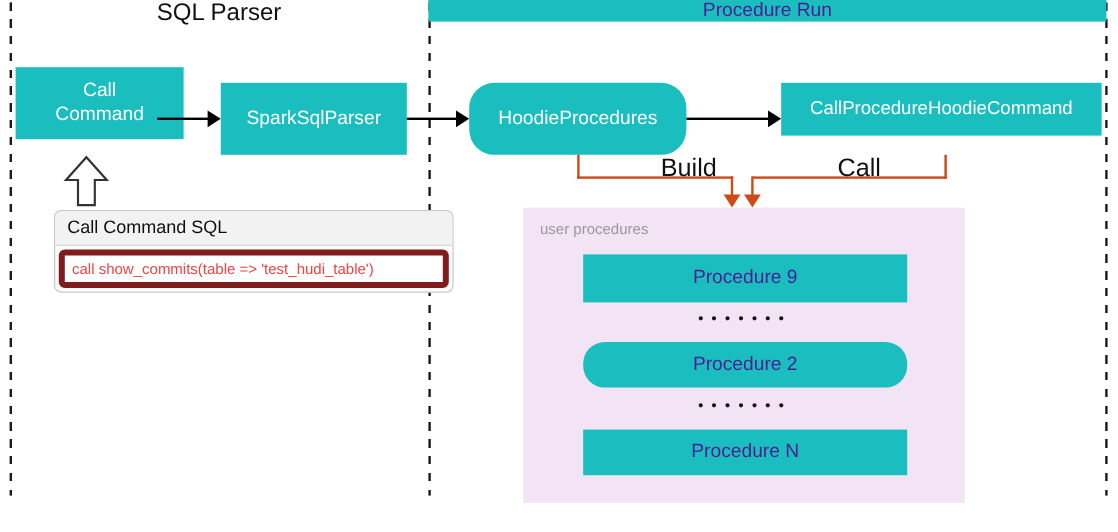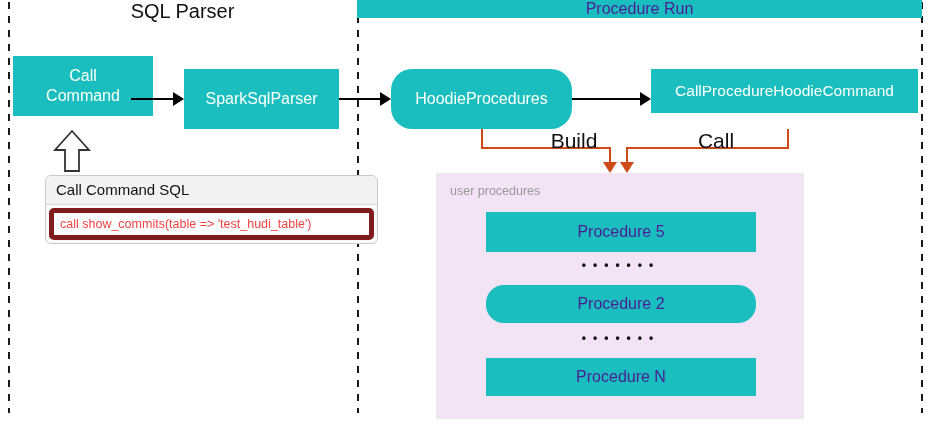--- a/index.html
+++ b/index.html
@@ -133,20 +133,20 @@
   <div class="edge-label el-build">Build</div>
 
   <div class="oseg c-v1"></div>
   <div class="oseg c-h"></div>
   <div class="oseg c-v2"></div>
   <div class="ohead oh-c"></div>
   <div class="edge-label el-call">Call</div>
 
   <div class="userproc">
     <div class="userproc-label">user procedures</div>
-    <div class="proc p1">Procedure 5</div>
+    <div class="proc p1">Procedure 9</div>
     <div class="dots d1">•••••••</div>
     <div class="proc p2">Procedure 2</div>
     <div class="dots d2">•••••••</div>
     <div class="proc pn">Procedure N</div>
   </div>
 
 </div>
 
 </body></html>

